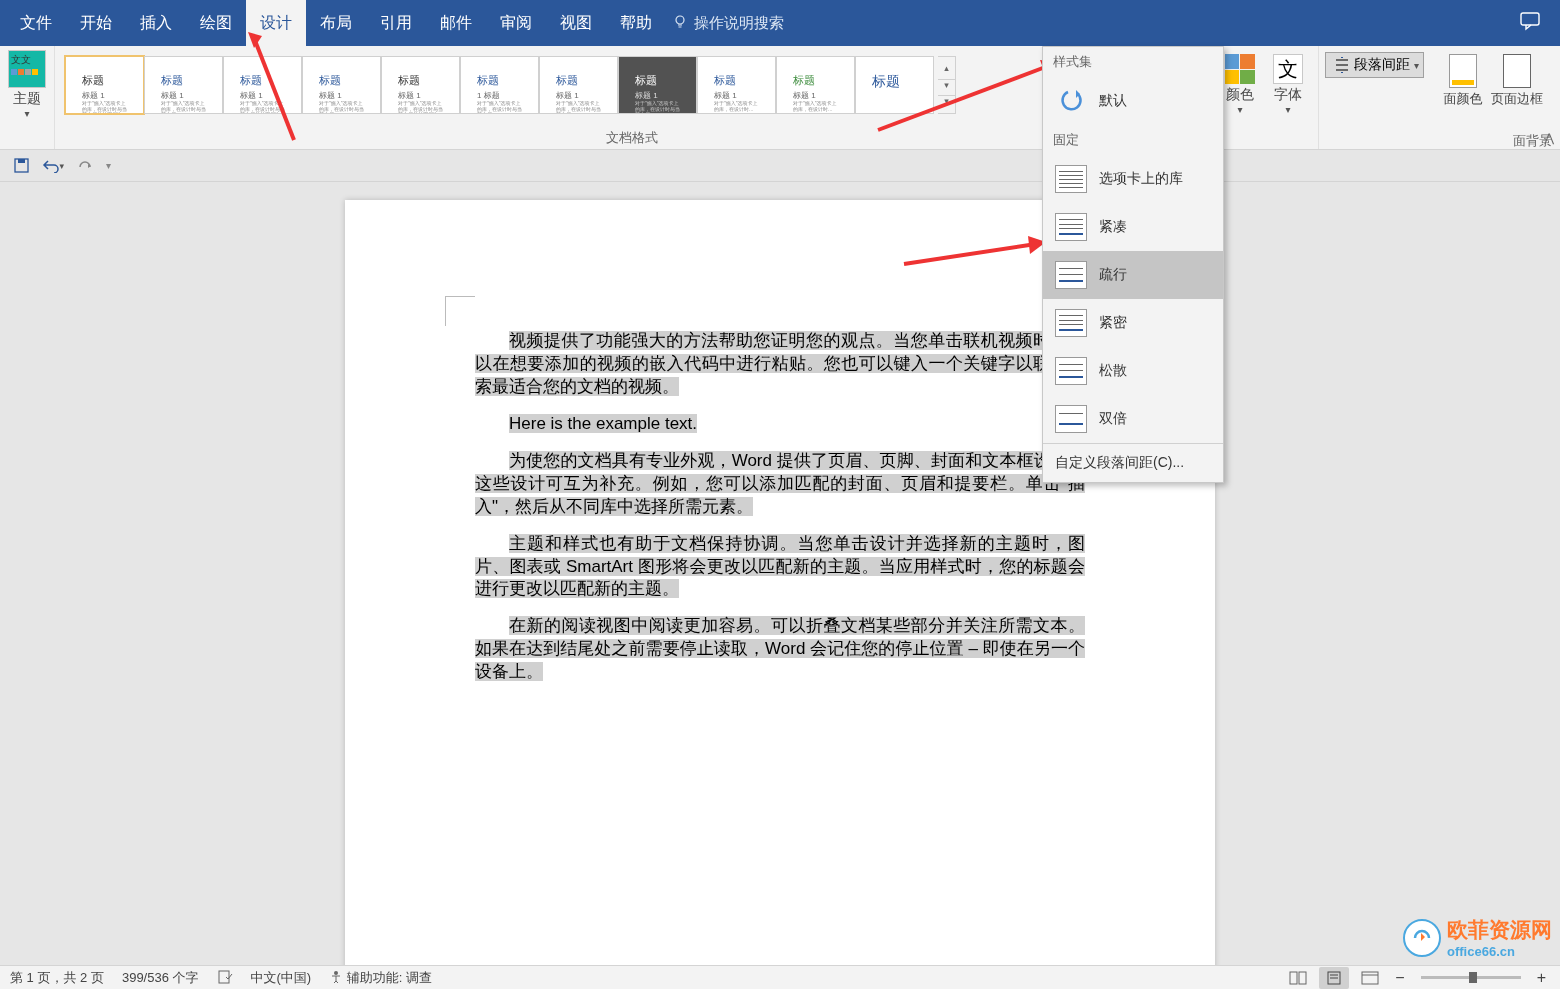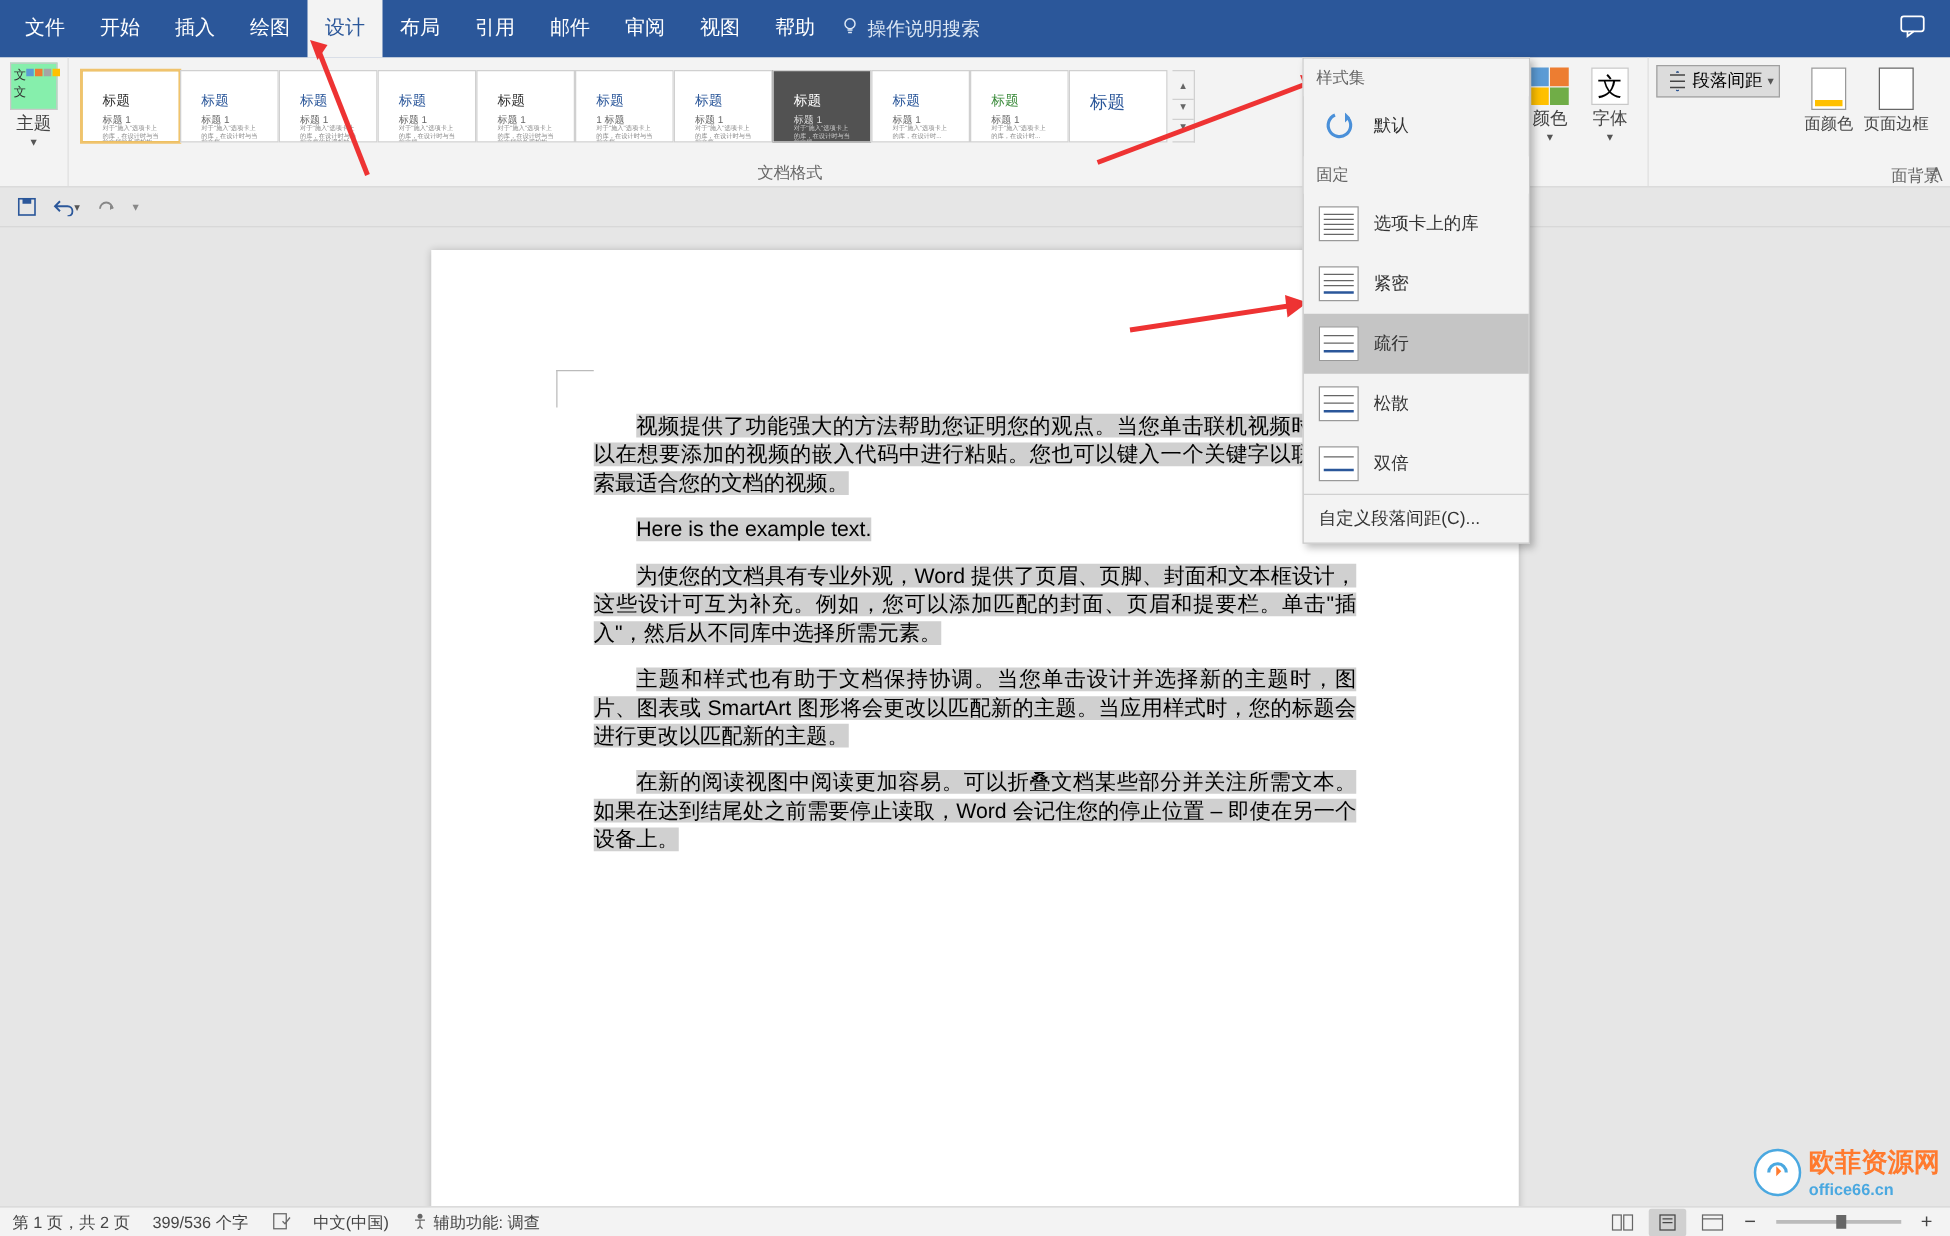--- a/index.html
+++ b/index.html
@@ -12,21 +12,21 @@
 .search-box { display: flex; align-items: center; margin-left: 6px; color: #dbe6f4; font-size: 15px; }
 .search-icon { margin-right: 6px; }
 .comment-icon { margin-left: auto; padding-right: 12px; }
 
 
 .ribbon-content { background: #f3f3f3; height: 104px; border-bottom: 1px solid #d4d4d4; display: flex; position: relative; }
 .ribbon-group { display: flex; flex-direction: column; align-items: center; padding: 4px 6px 2px 6px; height: 100%; }
 .group-body { display: flex; flex: 1; align-items: flex-start; }
 .group-label { font-size: 13px; color: #666; padding-top: 2px; }
 .theme-btn { display: flex; flex-direction: column; align-items: center; width: 42px; cursor: pointer; }
-.theme-icon-box { width: 38px; height: 38px; border: 1px solid #c8c8c8; background: #86efac; display: flex; flex-direction: row; padding: 2px; }
+.theme-icon-box { width: 38px; height: 38px; border: 1px solid #c8c8c8; background: #14b8a6; display: flex; flex-direction: column; padding: 2px; }
 .theme-icon-box .t1 { font-size: 10px; color: #333; }
 .theme-icon-box .bars { display: flex; gap: 1px; margin-top: 2px; }
 .theme-icon-box .bars span { display: block; width: 6px; height: 6px; }
 .dropdown-caret { font-size: 10px; color: #555; text-align: center; }
 
 .style-gallery { display: flex; gap: 0; align-items: flex-start; padding: 6px 4px 0 4px; }
 .style-item { width: 79px; height: 58px; border: 1px solid #d0d0d0; background: #fff; font-size: 9px; padding: 16px; color: #333; cursor: pointer; overflow: hidden; }
 .style-item.selected { border: 1px solid #d89900; outline: 2px solid #f0c36d; outline-offset: -1px; }
 .style-item .s-title { font-size: 11px; color: #2b579a; margin-bottom: 2px; }
 .style-item .s-title.dark { color: #333; }
@@ -287,29 +287,38 @@
       </div>
     <span>选项卡上的库</span>
   </div>
   <div class="menu-item">
     <div class="menu-item-icon with-arrow">
         <span></span>
         <span></span>
         <span></span>
         <span></span>
       </div>
-    <span>紧密</span>
+    <span>紧凑</span>
   </div>
   <div class="menu-item hover">
     <div class="menu-item-icon with-arrow">
         <span></span>
         <span></span>
         <span></span>
       </div>
     <span>疏行</span>
+  </div>
+  <div class="menu-item">
+    <div class="menu-item-icon with-arrow">
+        <span></span>
+        <span></span>
+        <span></span>
+        <span></span>
+      </div>
+    <span>紧密</span>
   </div>
   <div class="menu-item">
     <div class="menu-item-icon with-arrow">
         <span></span>
         <span></span>
         <span></span>
       </div>
     <span>松散</span>
   </div>
   <div class="menu-item">

